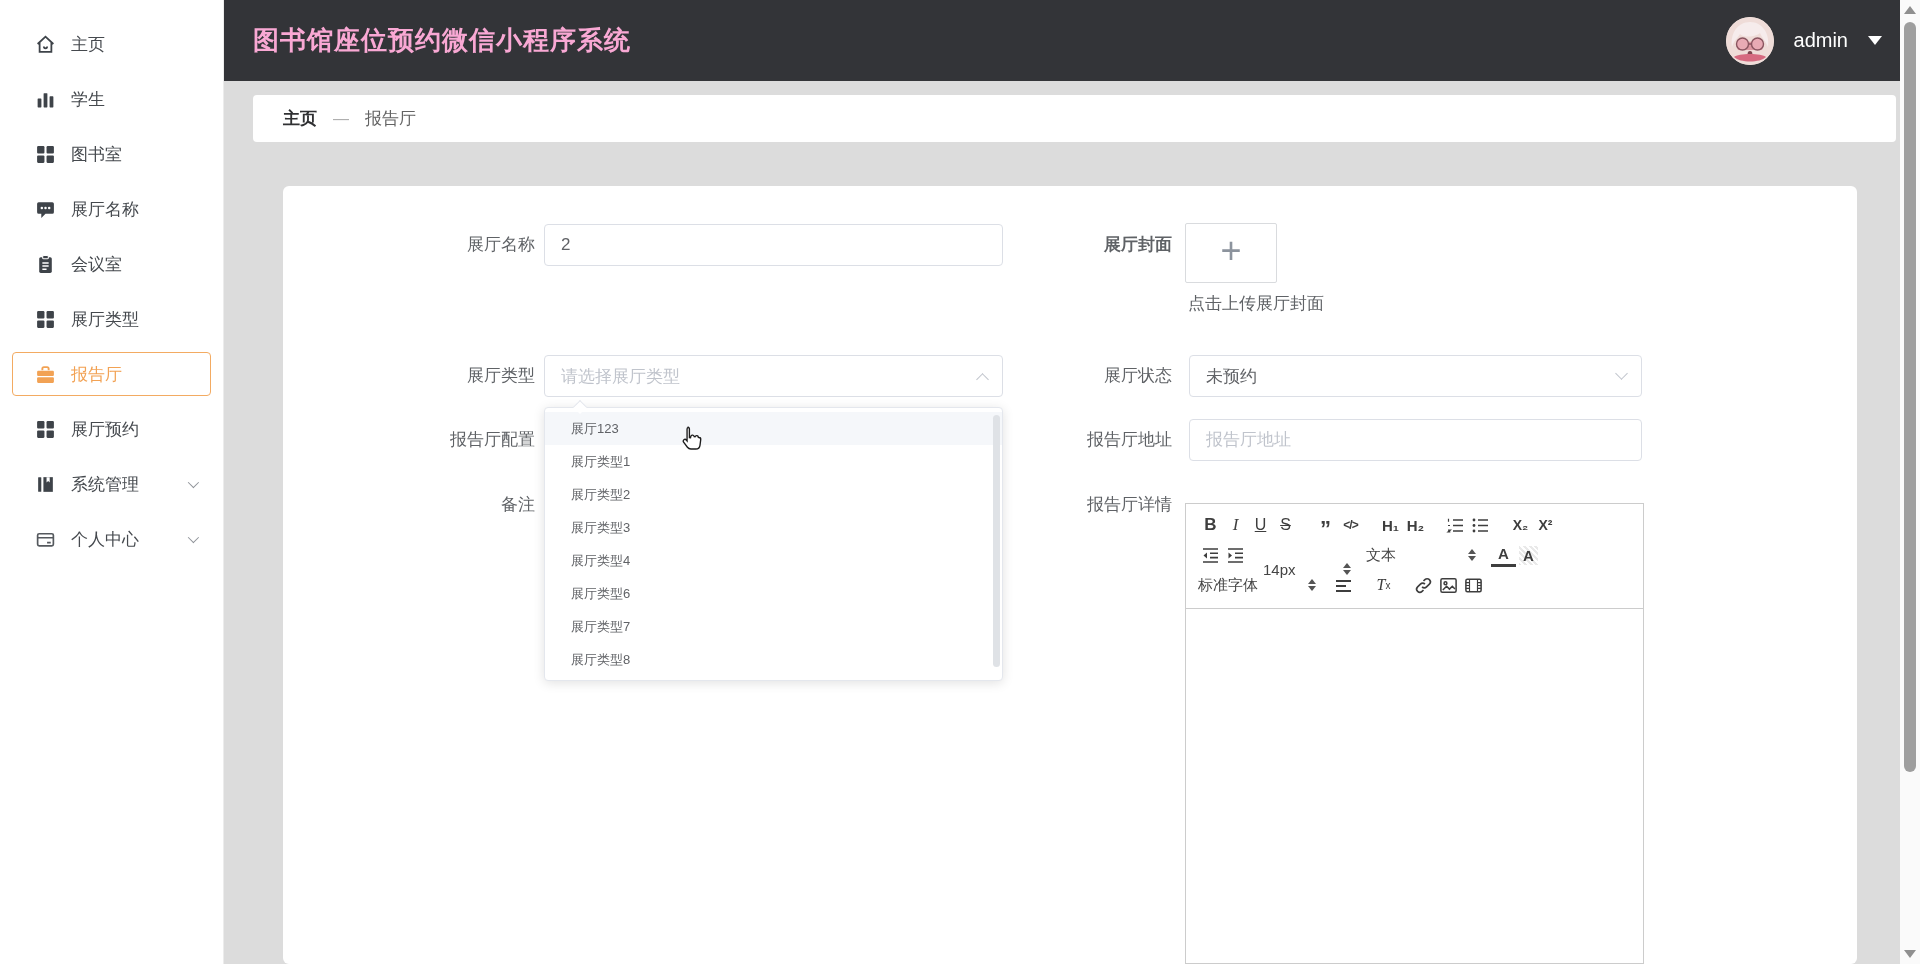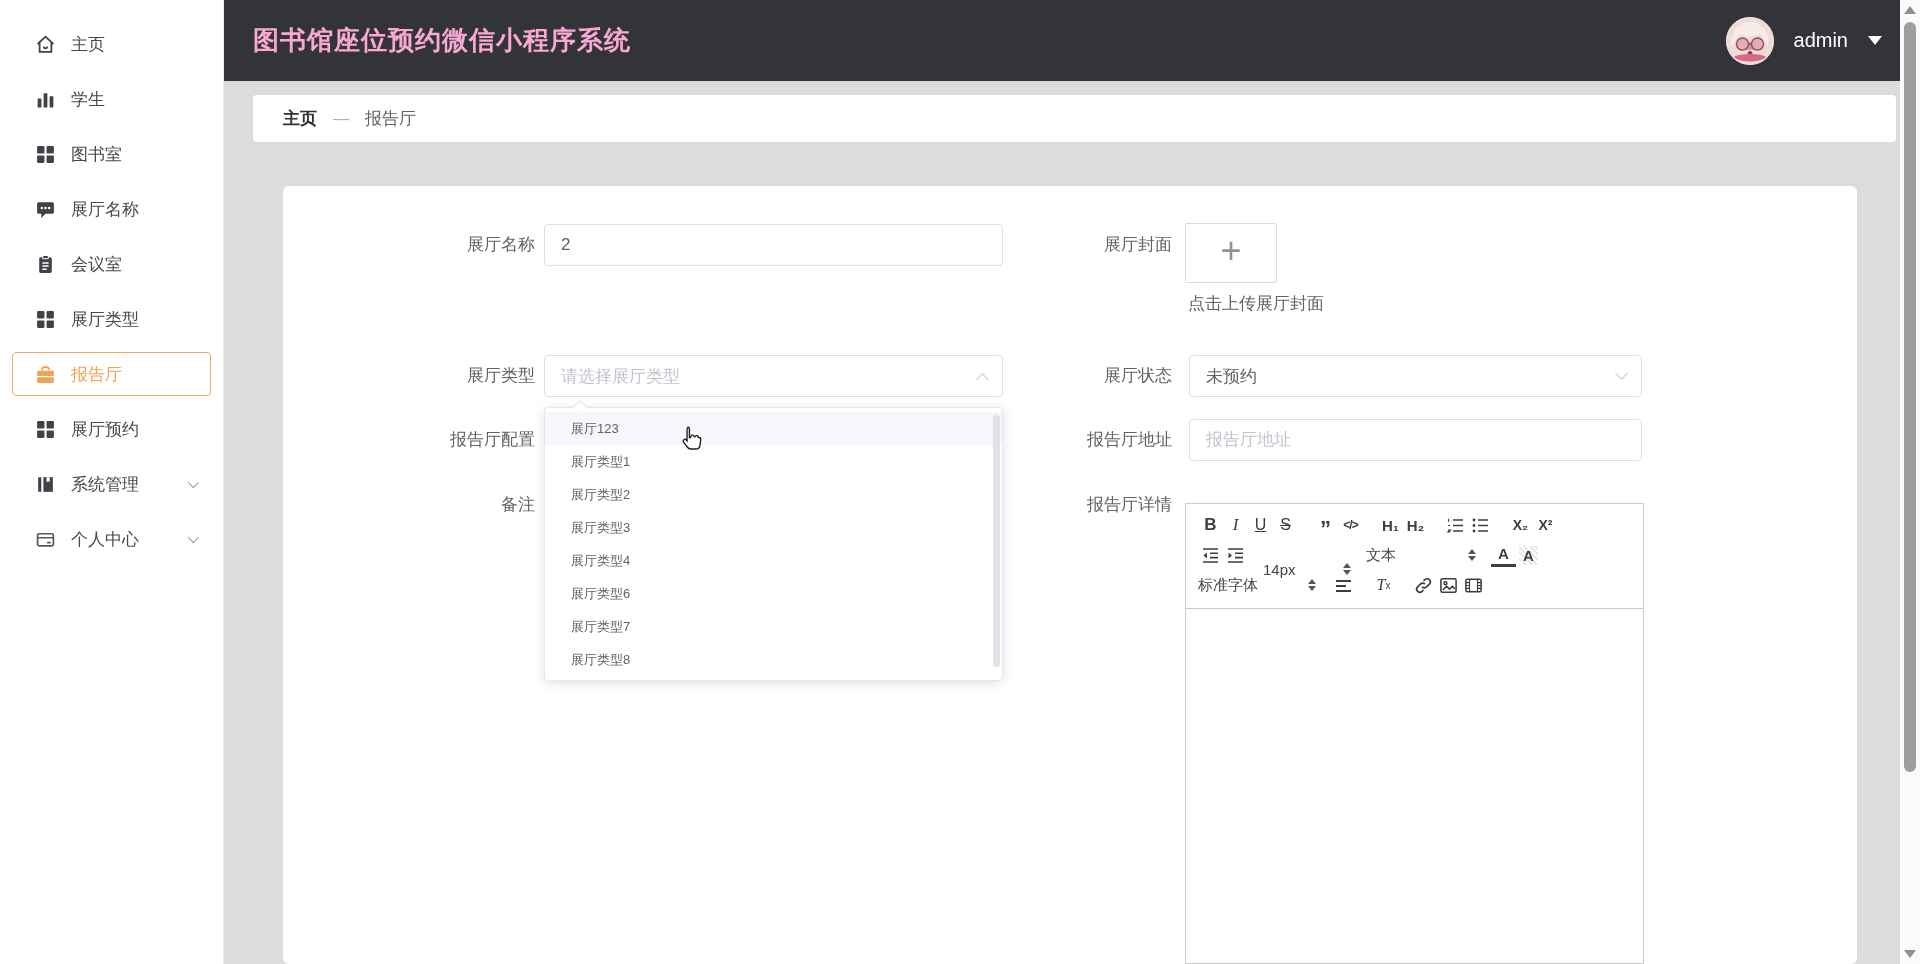--- a/index.html
+++ b/index.html
@@ -221,21 +221,21 @@
     <span class="crumb-home">主页</span>
     <span class="crumb-sep">—</span>
     <span class="crumb-cur">报告厅</span>
   </div>
 
   <div class="card">
 
     <div class="f-label lh42" style="left:90px; top:38px;">展厅名称</div>
     <input class="f-input" style="left: 261px; top: 38px; width: 459px;" value="2">
 
-    <div class="f-label lh42" style="left:727px; top:38px;">展厅封面</div>
+    <div class="f-label lh42" style="left:727px; top:38px;font-weight:bold;">展厅封面</div>
     <div class="upload-box">
       <span class="upload-plus">+</span>
     </div>
     <div class="upload-hint">点击上传展厅封面</div>
 
     <div class="f-label lh42" style="left:90px; top:169px;">展厅类型</div>
     <div class="f-select" style="left:261px; top:169px; width:459px;">
       <span class="sel-placeholder">请选择展厅类型</span>
       <span class="sel-arrow arrow-up"></span>
     </div>

